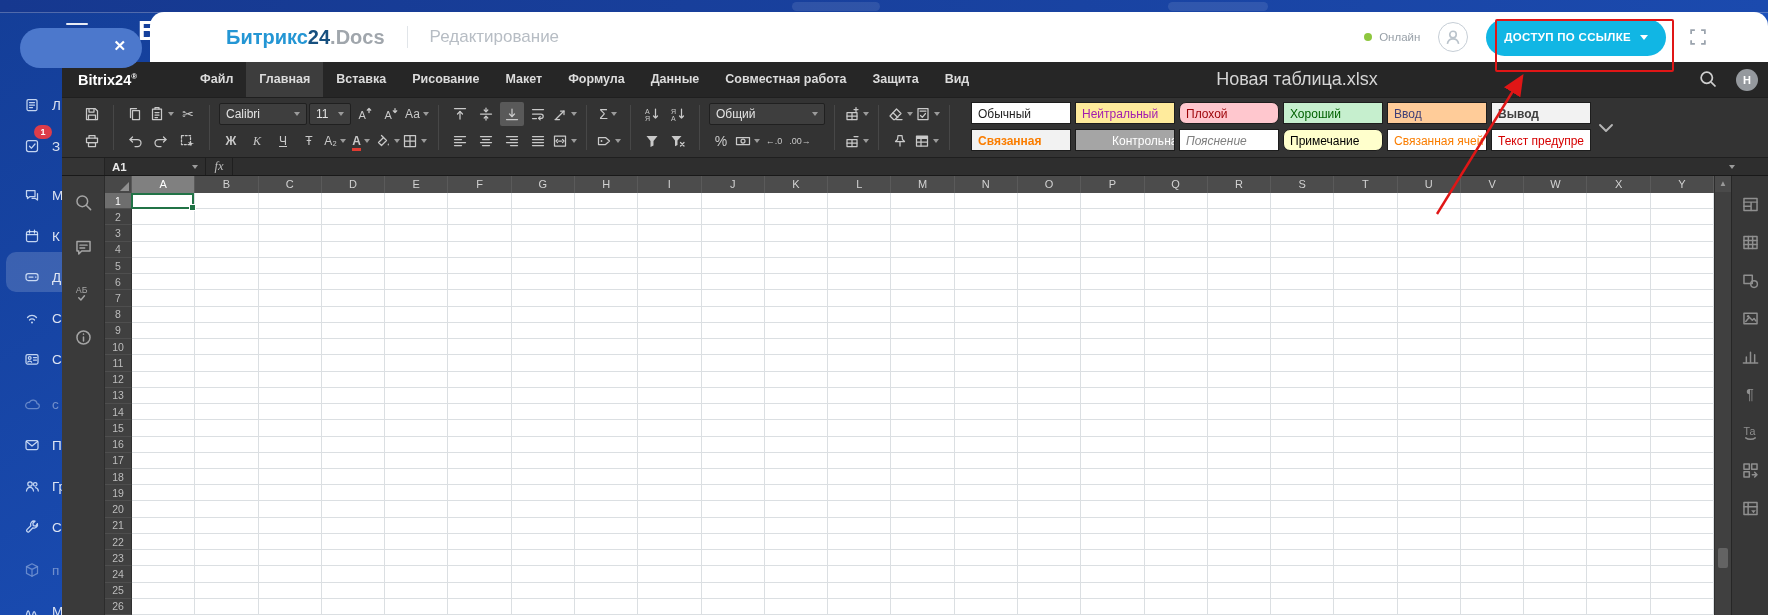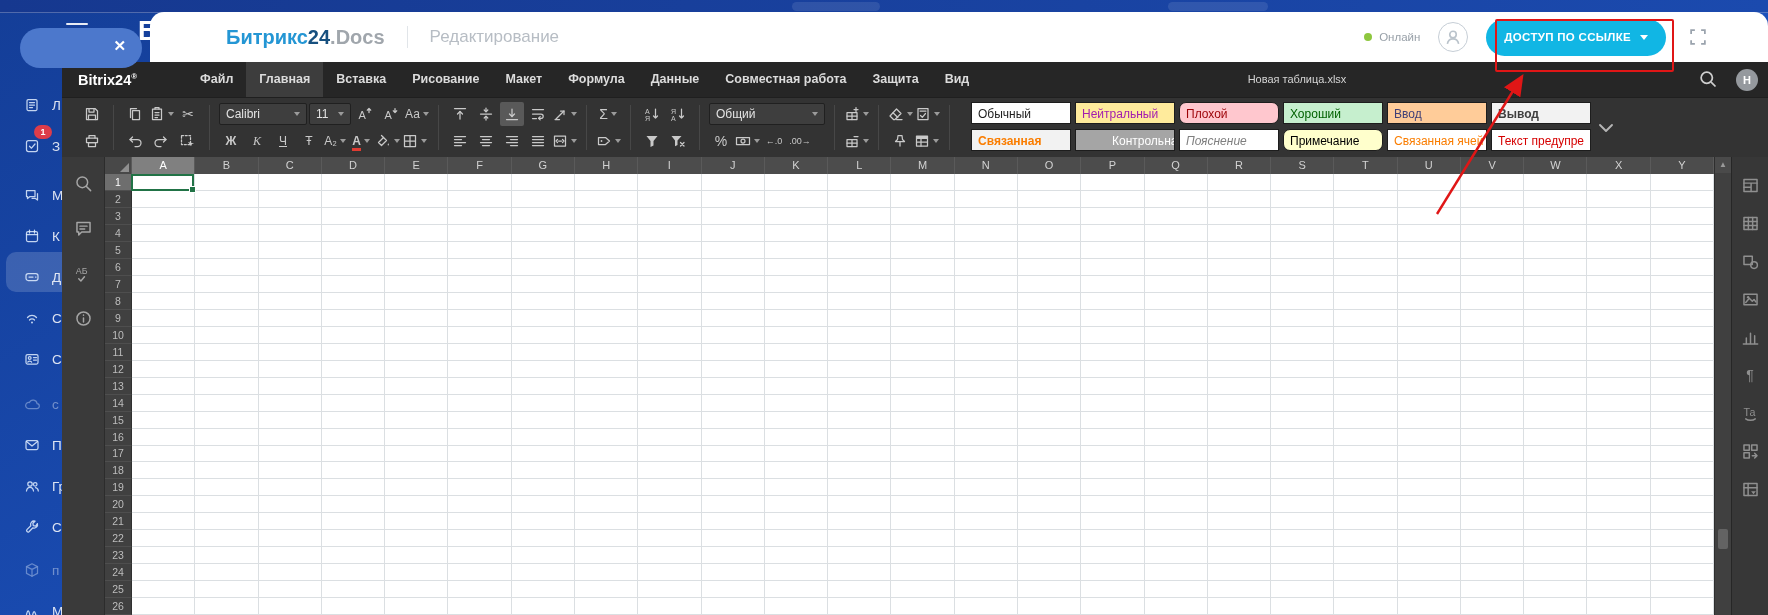--- a/index.html
+++ b/index.html
@@ -42,21 +42,21 @@
     align-items:center;gap:9px;cursor:pointer;white-space:nowrap;}
   .share-btn .wchev{width:0;height:0;border-left:4.5px solid transparent;border-right:4.5px solid transparent;border-top:5px solid #fff;}
   .expand{margin-left:22px;width:20px;height:20px;color:#9aa3ad;cursor:pointer;}
   
   .editor{position:absolute;left:62px;top:62px;right:0;bottom:0;z-index:3;background:#333;display:flex;flex-direction:column;}
   .menubar{position:relative;height:35px;background:#262626;display:flex;align-items:stretch;padding-left:16px;flex:none;}
   .brand{align-self:center;color:#fff;font-size:14.5px;font-weight:bold;margin-right:50px;white-space:nowrap;}
   .brand sup{font-size:8px;}
   .mtab{line-height:35px;padding:0 13px;color:#dcdcdc;font-size:12.5px;font-weight:600;white-space:nowrap;cursor:pointer;}
   .mtab.on{background:#3d3d3d;}
-  .doc-title{position:absolute;left:1075px;width:320px;text-align:center;line-height:35px;color:#d5d5d5;font-size:11px;}
+  .doc-title{position:absolute;left:1075px;width:320px;text-align:center;line-height:35px;color:#d5d5d5;font-size:18px;}
   .msearch{position:absolute;right:50px;top:7px;width:20px;height:20px;color:#cfcfcf;cursor:pointer;}
   .mavatar{position:absolute;right:10px;top:7px;width:22px;height:22px;border-radius:11px;background:#95999e;
     color:#fff;font-size:11px;font-weight:bold;text-align:center;line-height:22px;cursor:pointer;}
   
   .toolbar{height:60px;background:#333;border-top:1px solid #1f1f1f;display:flex;align-items:stretch;
     padding:3px 0 3px 12px;box-sizing:border-box;flex:none;overflow:hidden;}
   .tgroup{display:flex;flex-direction:column;justify-content:space-between;padding:0 6px;}
   .trow{height:26px;display:flex;align-items:center;gap:2px;}
   .tsep{width:1px;background:#474747;margin:4px 3px;}
   .tbtn{min-width:24px;height:24px;border-radius:2px;display:flex;align-items:center;justify-content:center;
@@ -738,20 +738,32 @@
             <div class="sw" style="background: rgb(255, 255, 255); color: rgb(214, 0, 0);">Текст предупре</div>
           </div>
         </div>
         <div class="galmore">
           <svg viewBox="0 0 16 16" fill="none" stroke="currentColor" stroke-width="1.25" stroke-linecap="round" stroke-linejoin="round">
             <path d="M4 6l4 4 4-4"></path>
           </svg>
         </div>
       </div>
 
+    <div class="fbar">
+      <div class="fspacer"></div>
+      <div class="namebox">
+        <span>A1</span>
+        <span class="dd"></span>
+      </div>
+      <div class="fxbtn">fx</div>
+      <div class="finput"></div>
+      <div class="fchev">
+          <span class="dd"></span>
+        </div>
+    </div>
 
     <div class="gridzone">
       <div class="lstrip" id="lstrip">
           <div class="pbtn">
             <span class="ic">
               <svg viewBox="0 0 16 16" fill="none" stroke="currentColor" stroke-width="1.25" stroke-linecap="round" stroke-linejoin="round">
                 <circle cx="7" cy="7" r="4.5"></circle>
                 <path d="M10.5 10.5 14 14"></path>
               </svg>
             </span>

